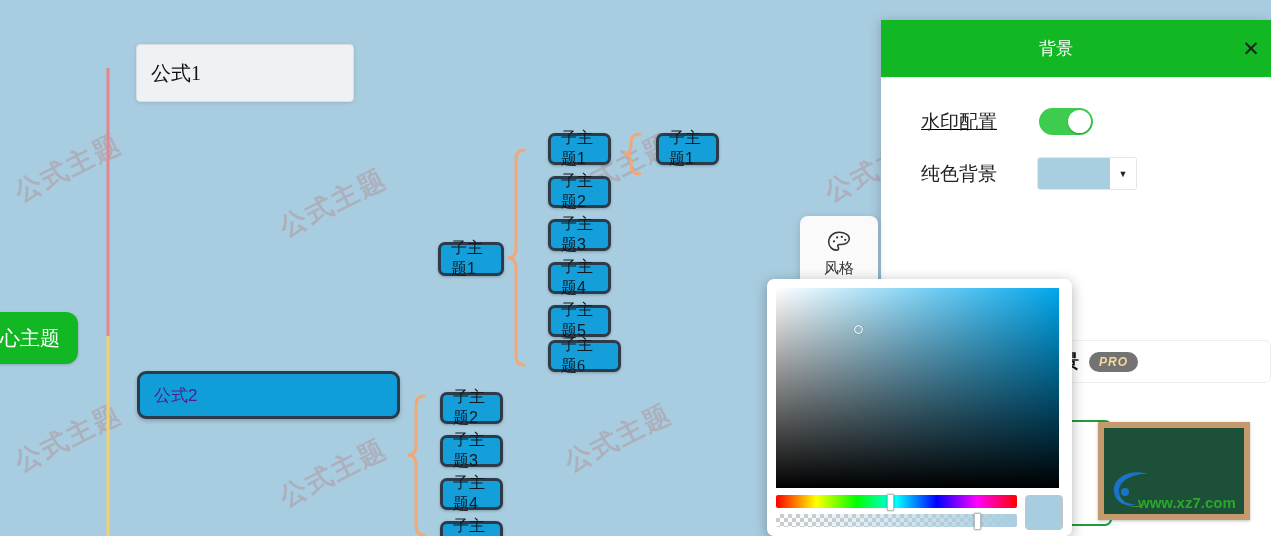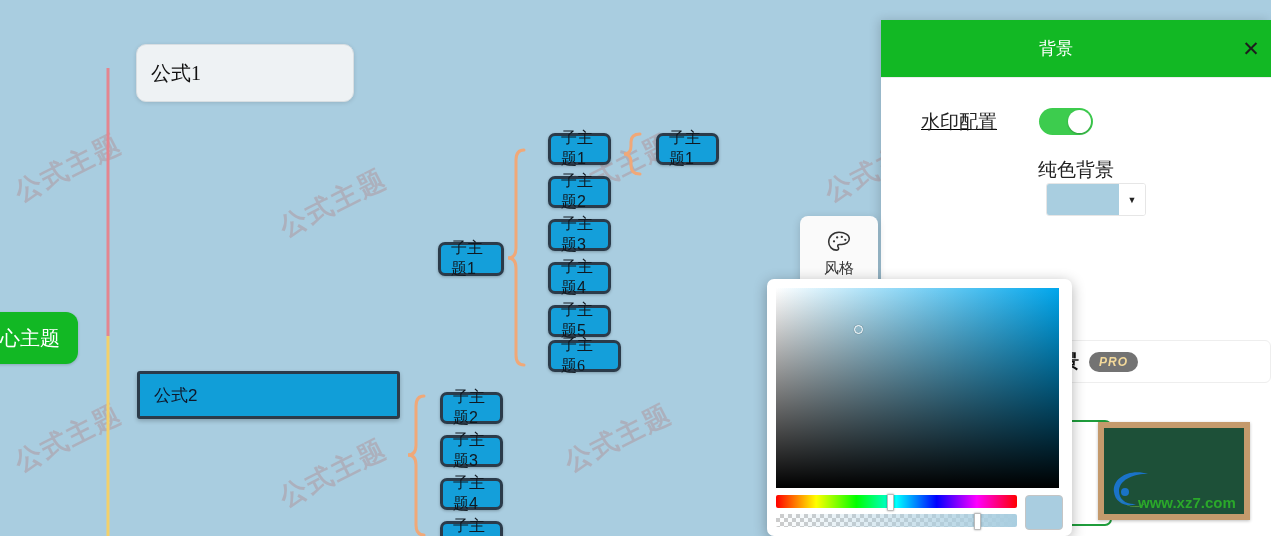--- a/index.html
+++ b/index.html
@@ -27,28 +27,28 @@
   .ln{position:absolute;}
 
   
   .node{position:absolute;box-sizing:border-box;display:flex;align-items:center;}
   .n-center{
     background:#12b824;color:#fff;border-radius:12px;
     font-size:20px;padding:0 18px;height:52px;
     box-shadow:0 1px 3px rgba(0,0,0,.18);
   }
   .n-formula{
-    background:#eef2f4;border-radius:10px;
+    background:#eef2f4;border-radius:4px;
     border:1px solid #d8dee2;
     color:#111;height:58px;padding:0 14px;font-size:19px;
     box-shadow:0 1px 4px rgba(0,0,0,.13);
   }
   .n-formula2{
-    background:#119ed8;border:3px solid #2b3b4a;border-radius:3px;
-    color:#0f172a;font-size:17px;padding:0 14px;
+    background:#119ed8;border:3px solid #2b3b4a;border-radius:9px;
+    color:#4c1d95;font-size:17px;padding:0 14px;
     box-shadow:0 2px 4px rgba(0,0,0,.22);
   }
   .n-sub{
     background:#149fda;border:3px solid #2b3b4a;border-radius:7px;
     color:#101820;font-size:16px;height:32px;padding:0 10px;
     justify-content:center;
     box-shadow:0 1px 3px rgba(0,0,0,.25);
   }
 
   
@@ -282,21 +282,21 @@
   </div>
 
   <div class="row" style="margin-top:30px;text-decoration:underline;">
     <span class="row-label">水印配置</span>
     <div class="toggle">
       <div class="knob"></div>
     </div>
   </div>
 
 
-  <div class="row" style="margin-top:22px;flex-direction:column;">
+  <div class="row" style="margin-top:22px;">
     <span class="row-label">纯色背景</span>
     <div class="swatch-box">
       <div class="swatch-col" style="background:#a9cee0;"></div>
       <div class="swatch-arrow">
         <span>▼</span>
       </div>
     </div>
   </div>
 </div>
 

